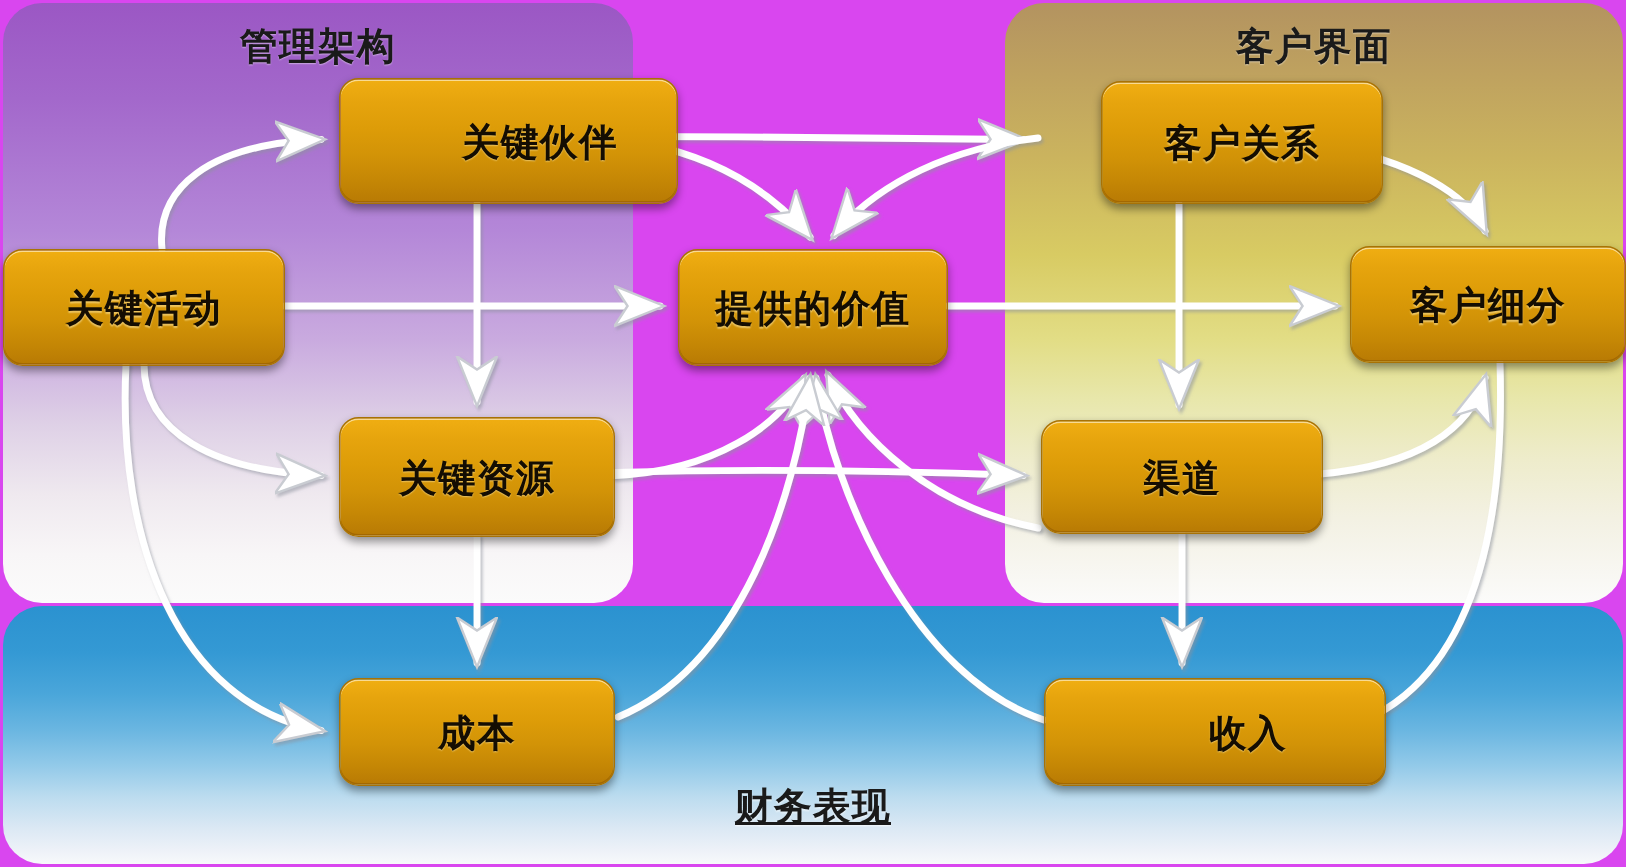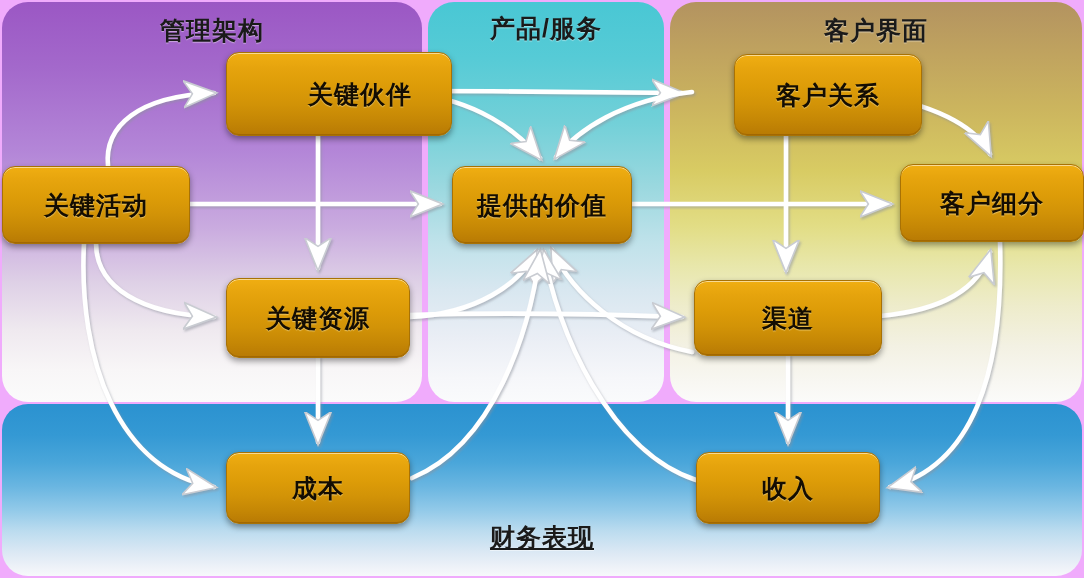--- a/index.html
+++ b/index.html
@@ -2,21 +2,21 @@
 <html><head>
 <meta charset="utf-8">
 <style>
   html,body{margin:0;padding:0;background:#ffffff;}
   body{font-family:"Liberation Sans","DejaVu Sans",sans-serif;}
 
   #canvas{
     position:relative;
     width:1084px;height:578px;
     overflow:hidden;
-    background:#f0abfc;
+    background:#d946ef;
   }
 
   
   .panel{
     position:absolute;
     border-radius:26px;
     overflow:hidden;
   }
   .panel-label{
     position:absolute;
@@ -75,40 +75,37 @@
 
   
   #node-key-partners   {left:226px;top:52px; width:182px;height:82px;padding-left:42px;}
   #node-key-activities {left:2px;  top:166px;width:186px;height:76px;}
   #node-key-resources  {left:226px;top:278px;width:182px;height:78px;}
   #node-value-prop     {left:452px;top:166px;width:178px;height:76px;}
   #node-customer-rel   {left:694px;top:54px; width:186px;height:80px;margin-left:40px;}
   #node-channels       {left:694px;top:280px;width:186px;height:74px;}
   #node-customer-seg   {left:900px;top:164px;width:182px;height:76px;}
   #node-cost           {left:226px;top:452px;width:182px;height:70px;}
-  #node-revenue        {left:696px;top:452px;width:182px;height:70px;}
+  #node-revenue        {left:696px;top:452px;width:182px;height:70px;padding-left:44px;}
 
   
   #label-manage  {top:12px;}
   #label-product {top:10px;}
   #label-customer{top:12px;}
   #label-finance {top:117px;text-decoration:underline;}
 </style>
 </head>
 <body>
 
 <div id="canvas">
 
   <div class="panel" id="panel-manage">
     <div class="panel-label" id="label-manage">管理架构</div>
   </div>
 
-  <div class="panel" id="panel-product">
-    <div class="panel-label" id="label-product">产品/服务</div>
-  </div>
 
   <div class="panel" id="panel-customer">
     <div class="panel-label" id="label-customer">客户界面</div>
   </div>
 
   <div class="panel" id="panel-finance">
     <div class="panel-label" id="label-finance">财务表现</div>
   </div>
 
   <svg id="arrows" viewBox="0 0 1084 578" xmlns="http://www.w3.org/2000/svg">

